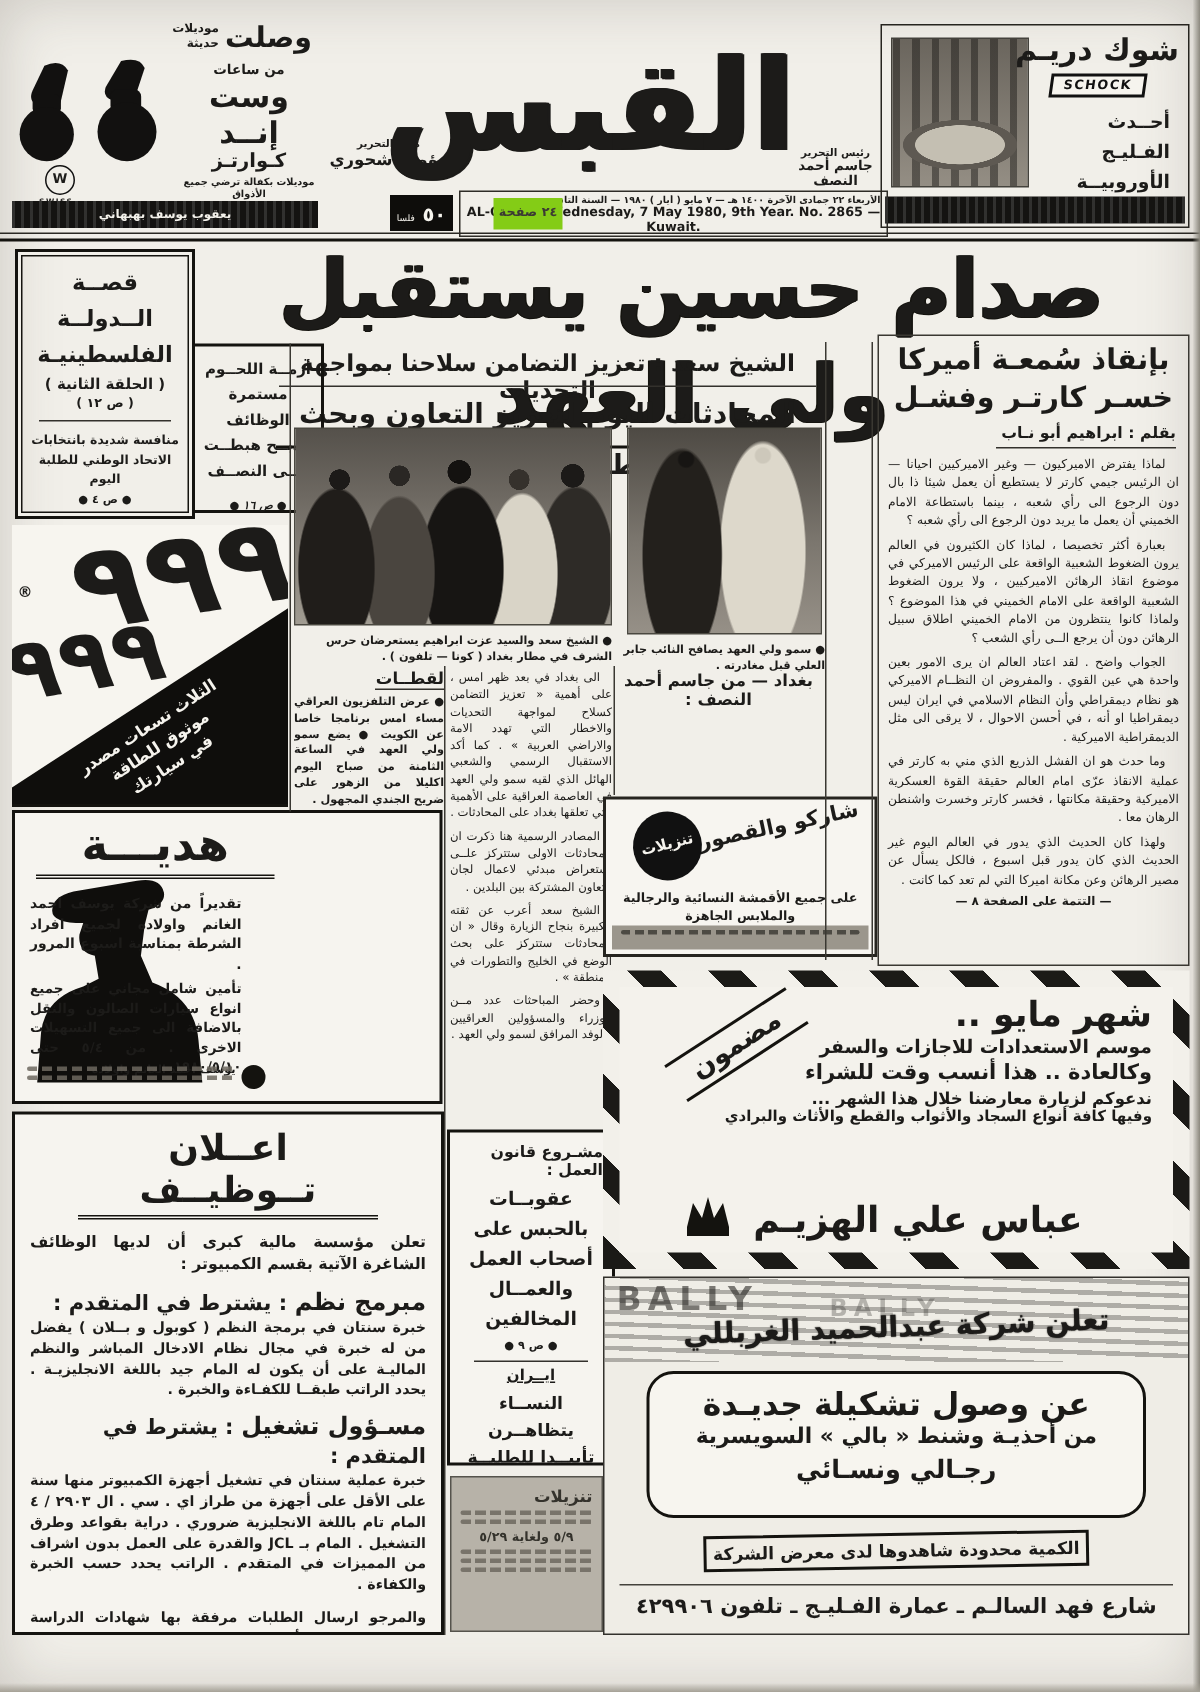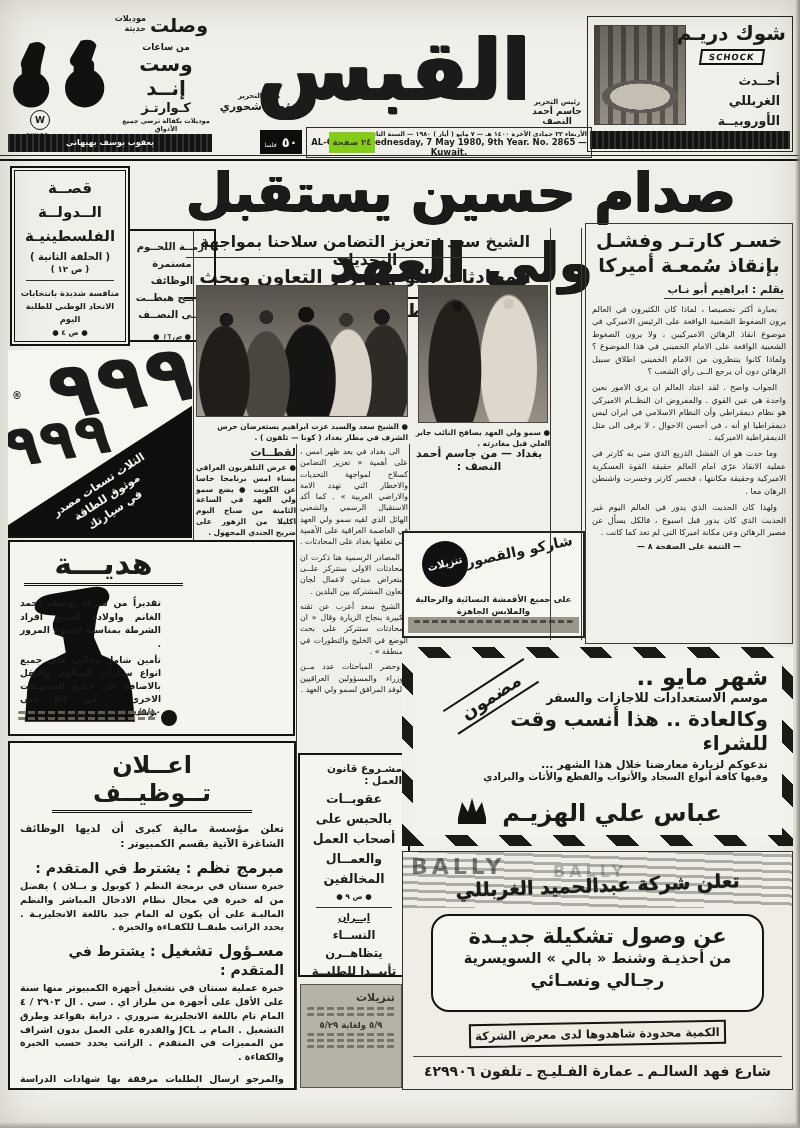--- a/index.html
+++ b/index.html
@@ -182,21 +182,21 @@
 
   
   .may{left:402px;top:647px;width:391px;height:199px;
        background:repeating-linear-gradient(45deg,#1b1a17 0 16px,#f2f0ea 16px 38px);}
   .may-in{position:absolute;inset:11px;background:#f4f2ec;overflow:hidden;}
   .may-tag{position:absolute;left:30px;top:24px;transform:rotate(-33deg);font-size:18px;font-weight:900;
            border-top:2px solid #14130f;border-bottom:2px solid #14130f;padding:2px 14px;}
   .may-c{position:absolute;right:14px;top:6px;width:300px;text-align:right;}
   .may-l1{font-size:23px;font-weight:900;}
   .may-l2{font-size:12.5px;font-weight:900;}
-  .may-l3{font-size:20px;font-weight:900;margin-top:2px;}
+  .may-l3{font-size:14px;font-weight:900;margin-top:2px;}
   .may-l4{font-size:11px;font-weight:bold;margin-top:3px;}
   .may-l5{font-size:10px;font-weight:bold;}
   .may-sig{position:absolute;right:60px;bottom:8px;width:220px;font-size:24px;font-weight:900;text-align:center;}
   .may-crown{position:absolute;right:290px;bottom:4px;width:40px;height:40px;}
 
   
   .bally{left:402px;top:851px;width:391px;height:239px;border:1px solid #33312c;background:#efede6;overflow:hidden;}
   .by-smear{position:absolute;left:0;right:0;top:0;height:56px;
             background:repeating-linear-gradient(2deg,rgba(25,23,20,.38) 0 3px,transparent 3px 8px);opacity:.8;}
   .by-wm{position:absolute;font-weight:900;letter-spacing:4px;color:rgba(25,23,20,.55);}
@@ -272,21 +272,21 @@
   </div>
 
   <div class="abs ad-schock">
     <div class="sc-photo" style="background:
       radial-gradient(ellipse 60% 24% at 50% 72%,#c4bfb2 0 55%,#5e5952 56% 70%,transparent 71%),
       repeating-linear-gradient(90deg,rgba(30,28,25,.5) 0 5px,transparent 5px 13px),
       linear-gradient(180deg,#6a655d,#948e84);"></div>
     <div class="sc-title">شوك دريـم</div>
     <div class="sc-logo ltr">SCHOCK</div>
     <div class="sc-l" style="top:56px;">أحــدث</div>
-    <div class="sc-l" style="top:76px;">الغربللي</div>
+    <div class="sc-l" style="top:76px;">الفـليـج</div>
     <div class="sc-l" style="top:96px;">الأوروبيــة</div>
     <div class="noise-strip"></div>
   </div>
 
   <div class="abs hr-top"></div>
 
   <div class="abs headline">صدام حسين يستقبل ولي العهد</div>
   <div class="abs sub1">الشيخ سعد : تعزيز التضامن سلاحنا بمواجهة التحديات</div>
   <div class="abs hrule subr1"></div>
   <div class="abs sub2">المحادثات اليوم لتعزيز التعاون وبحث الأخطار في المنطقة</div>
@@ -310,24 +310,25 @@
     <div>الــى النصــف</div>
     <div class="pg">● ص ١٦ ●</div>
   </div>
 
   <div class="abs ph ph1"></div>
   <div class="abs cap cap1">● الشيخ سعد والسيد عزت ابراهيم يستعرضان حرس الشرف في مطار بغداد ( كونا — تلفون ) .</div>
   <div class="abs ph ph2"></div>
   <div class="abs cap cap2">● سمو ولي العهد يصافح النائب جابر العلي قبل مغادرته .</div>
 
   <div class="abs carter">
+    <div class="ca-t">بإنقاذ سُمعـة أميركا</div>
     <div class="ca-t">خسـر كارتـر وفشـل</div>
-    <div class="ca-t">بإنقاذ سُمعـة أميركا</div>
     <div class="ca-by">بقلم : ابراهيم أبو نـاب</div>
     <div class="bodytxt">
+        <p>لماذا يفترض الاميركيون — وغير الاميركيين احيانا — ان الرئيس جيمي كارتر لا يستطيع أن يعمل شيئا ذا بال دون الرجوع الى رأي شعبه ، بينما باستطاعة الامام الخميني أن يعمل ما يريد دون الرجوع الى رأي شعبه ؟</p>
         <p>بعبارة أكثر تخصيصا ، لماذا كان الكثيرون في العالم يرون الضغوط الشعبية الواقعة على الرئيس الاميركي في موضوع انقاذ الرهائن الاميركيين ، ولا يرون الضغوط الشعبية الواقعة على الامام الخميني في هذا الموضوع ؟ ولماذا كانوا ينتظرون من الامام الخميني اطلاق سبيل الرهائن دون أن يرجع الــى رأي الشعب ؟</p>
         <p>الجواب واضح . لقد اعتاد العالم ان يرى الامور بعين واحدة هي عين القوي . والمفروض ان النظــام الاميركي هو نظام ديمقراطي وأن النظام الاسلامي في ايران ليس ديمقراطيا او أنه ، في أحسن الاحوال ، لا يرقى الى مثل الديمقراطية الاميركية .</p>
         <p>وما حدث هو ان الفشل الذريع الذي مني به كارتر في عملية الانقاذ عرّى امام العالم حقيقة القوة العسكرية الاميركية وحقيقة مكانتها ، فخسر كارتر وخسرت واشنطن الرهان معا .</p>
         <p>ولهذا كان الحديث الذي يدور في العالم اليوم غير الحديث الذي كان يدور قبل اسبوع ، فالكل يسأل عن مصير الرهائن وعن مكانة اميركا التي لم تعد كما كانت .</p>
       </div>
     <div class="ca-more">— التتمة على الصفحة ٨ —</div>
   </div>
 
   <div class="abs dateline">بغداد — من جاسم أحمد النصف :</div>
   <div class="abs colB">

